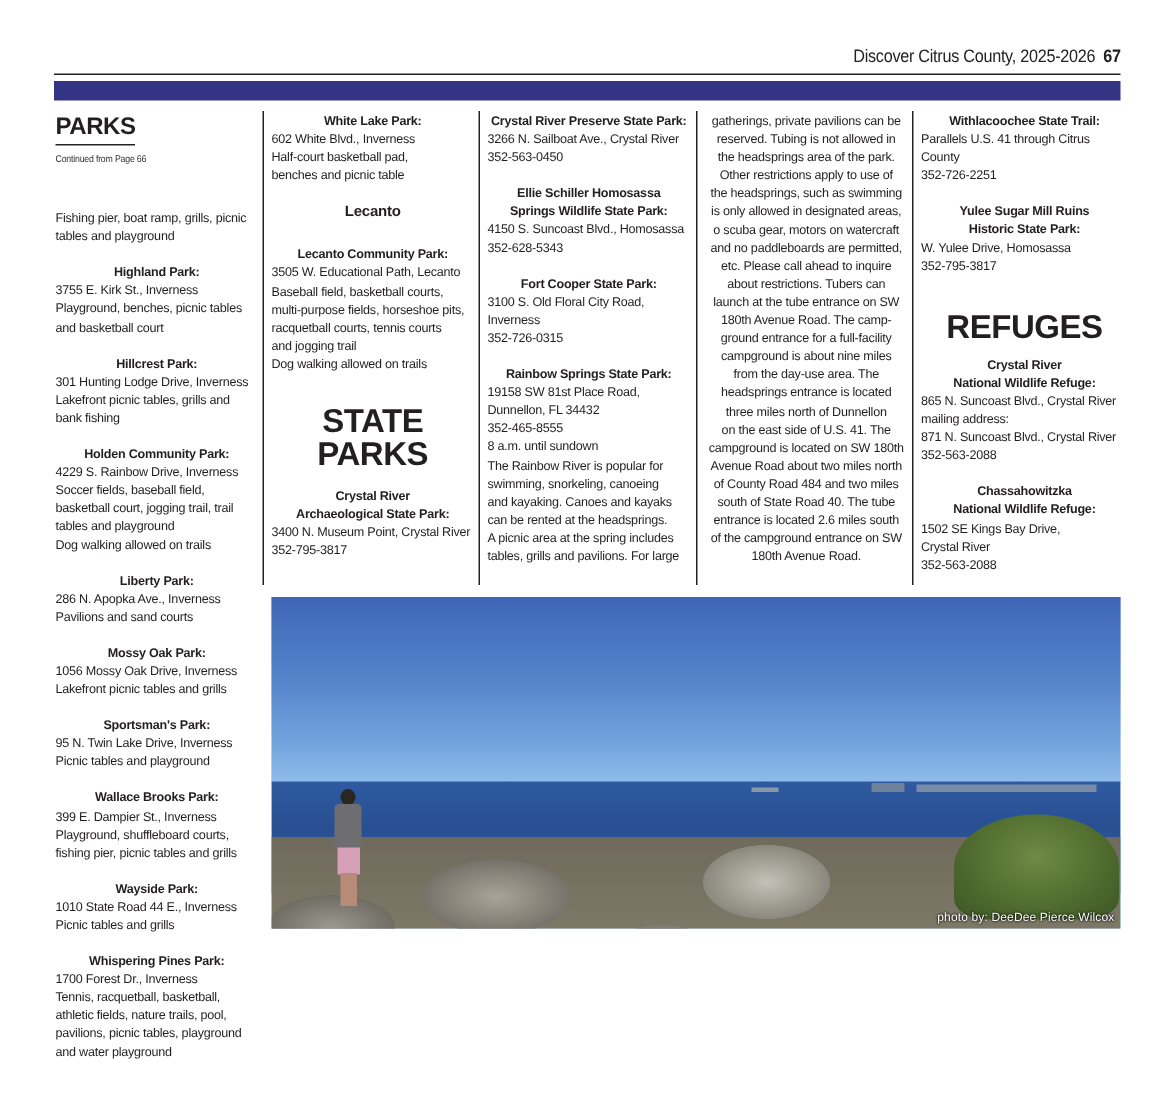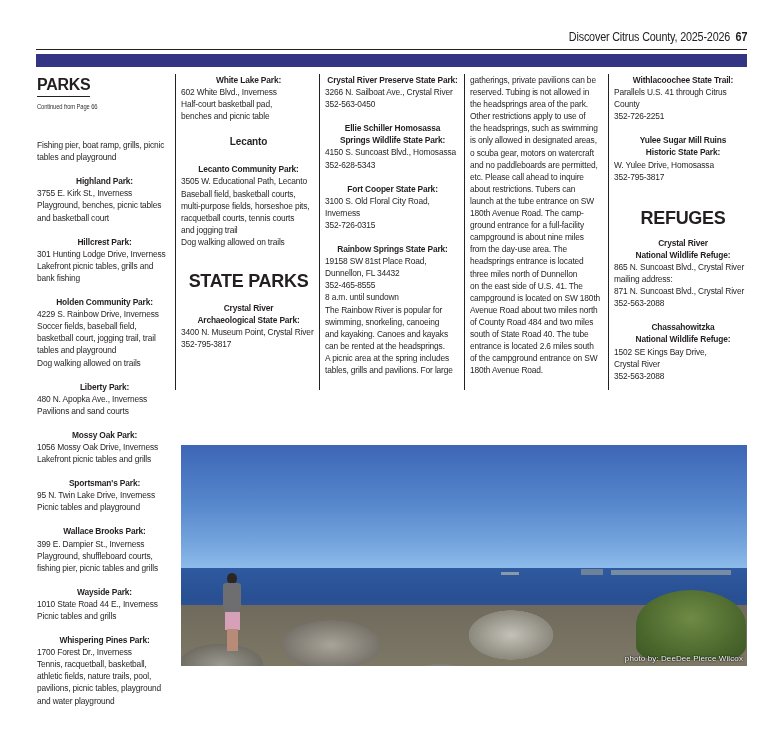--- a/index.html
+++ b/index.html
@@ -24,32 +24,31 @@
 
     .vrule { position: absolute; top: 74px; width: 1px; background: #222; }
     .vr1 { left: 175px; height: 316px; }
     .vr2 { left: 319px; height: 316px; }
     .vr3 { left: 464px; height: 316px; }
     .vr4 { left: 608px; height: 316px; }
 
     .section-title { font-family: "Liberation Sans", sans-serif; font-weight: bold; font-size: 16px; line-height: 18px; letter-spacing: -0.3px; }
     .parks-title { display: inline-block; border-bottom: 1px solid #222; padding-bottom: 2px; margin-top: 2px; }
     .continued { font-size: 6.5px; color: #333; margin-top: 4px; margin-bottom: 26px; transform: scaleX(0.9); transform-origin: left; }
-    .centered-title { text-align: center; font-size: 18px; line-height: 22px; font-weight: bold; }
+    .centered-title { text-align: center; font-size: 22px; line-height: 22px; font-weight: bold; }
     .sub-title { text-align: center; font-size: 10px; font-weight: bold; line-height: 16px; margin: 12px 0 13px; }
 
     .entry { margin-bottom: 12px; }
     .entry .name { font-weight: bold; text-align: center; }
     .line { display: block; white-space: nowrap; }
-    .para-line { display: block; white-space: nowrap; }
+    .para-line { display: block; white-space: nowrap; text-align: center; }
 
     .photo {
       position: absolute; left: 181px; top: 398px; width: 566px; height: 221px; overflow: hidden;
       background: linear-gradient(180deg, #3f68b8 0%, #5a88cc 25%, #78a8e0 40%, #86b6ea 41%);
-      margin-top: 47px;
     }
     .photo .sky { position: absolute; left: 0; top: 0; width: 100%; height: 125px;
       background: linear-gradient(180deg, #3d66b6 0%, #5585cb 45%, #76a6de 80%, #8fbdec 100%); }
     .photo .water { position: absolute; left: 0; top: 123px; width: 100%; height: 75px;
       background: linear-gradient(180deg, #2f5aa0 0%, #284f92 40%, #33609f 100%); }
     .photo .pier { position: absolute; left: 430px; top: 125px; width: 120px; height: 5px; background: #8a9aa6; opacity: 0.8; }
     .photo .pier2 { position: absolute; left: 400px; top: 124px; width: 22px; height: 6px; background: #7d8c98; opacity: 0.8; }
     .photo .boat { position: absolute; left: 320px; top: 127px; width: 18px; height: 3px; background: #8899a8; }
     .photo .rocks { position: absolute; left: 0; top: 160px; width: 100%; height: 145px;
       background:
@@ -109,21 +108,21 @@
   <div class="entry">
     <span class="line name">Holden Community Park:</span>
     <span class="line">4229 S. Rainbow Drive, Inverness</span>
     <span class="line">Soccer fields, baseball field,</span>
     <span class="line">basketball court, jogging trail, trail</span>
     <span class="line">tables and playground</span>
     <span class="line">Dog walking allowed on trails</span>
   </div>
   <div class="entry">
     <span class="line name">Liberty Park:</span>
-    <span class="line">480 N. Apopka Ave., Inverness</span>
+    <span class="line">286 N. Apopka Ave., Inverness</span>
     <span class="line">Pavilions and sand courts</span>
   </div>
   <div class="entry">
     <span class="line name">Mossy Oak Park:</span>
     <span class="line">1056 Mossy Oak Drive, Inverness</span>
     <span class="line">Lakefront picnic tables and grills</span>
   </div>
   <div class="entry">
     <span class="line name">Sportsman's Park:</span>
     <span class="line">95 N. Twin Lake Drive, Inverness</span>

